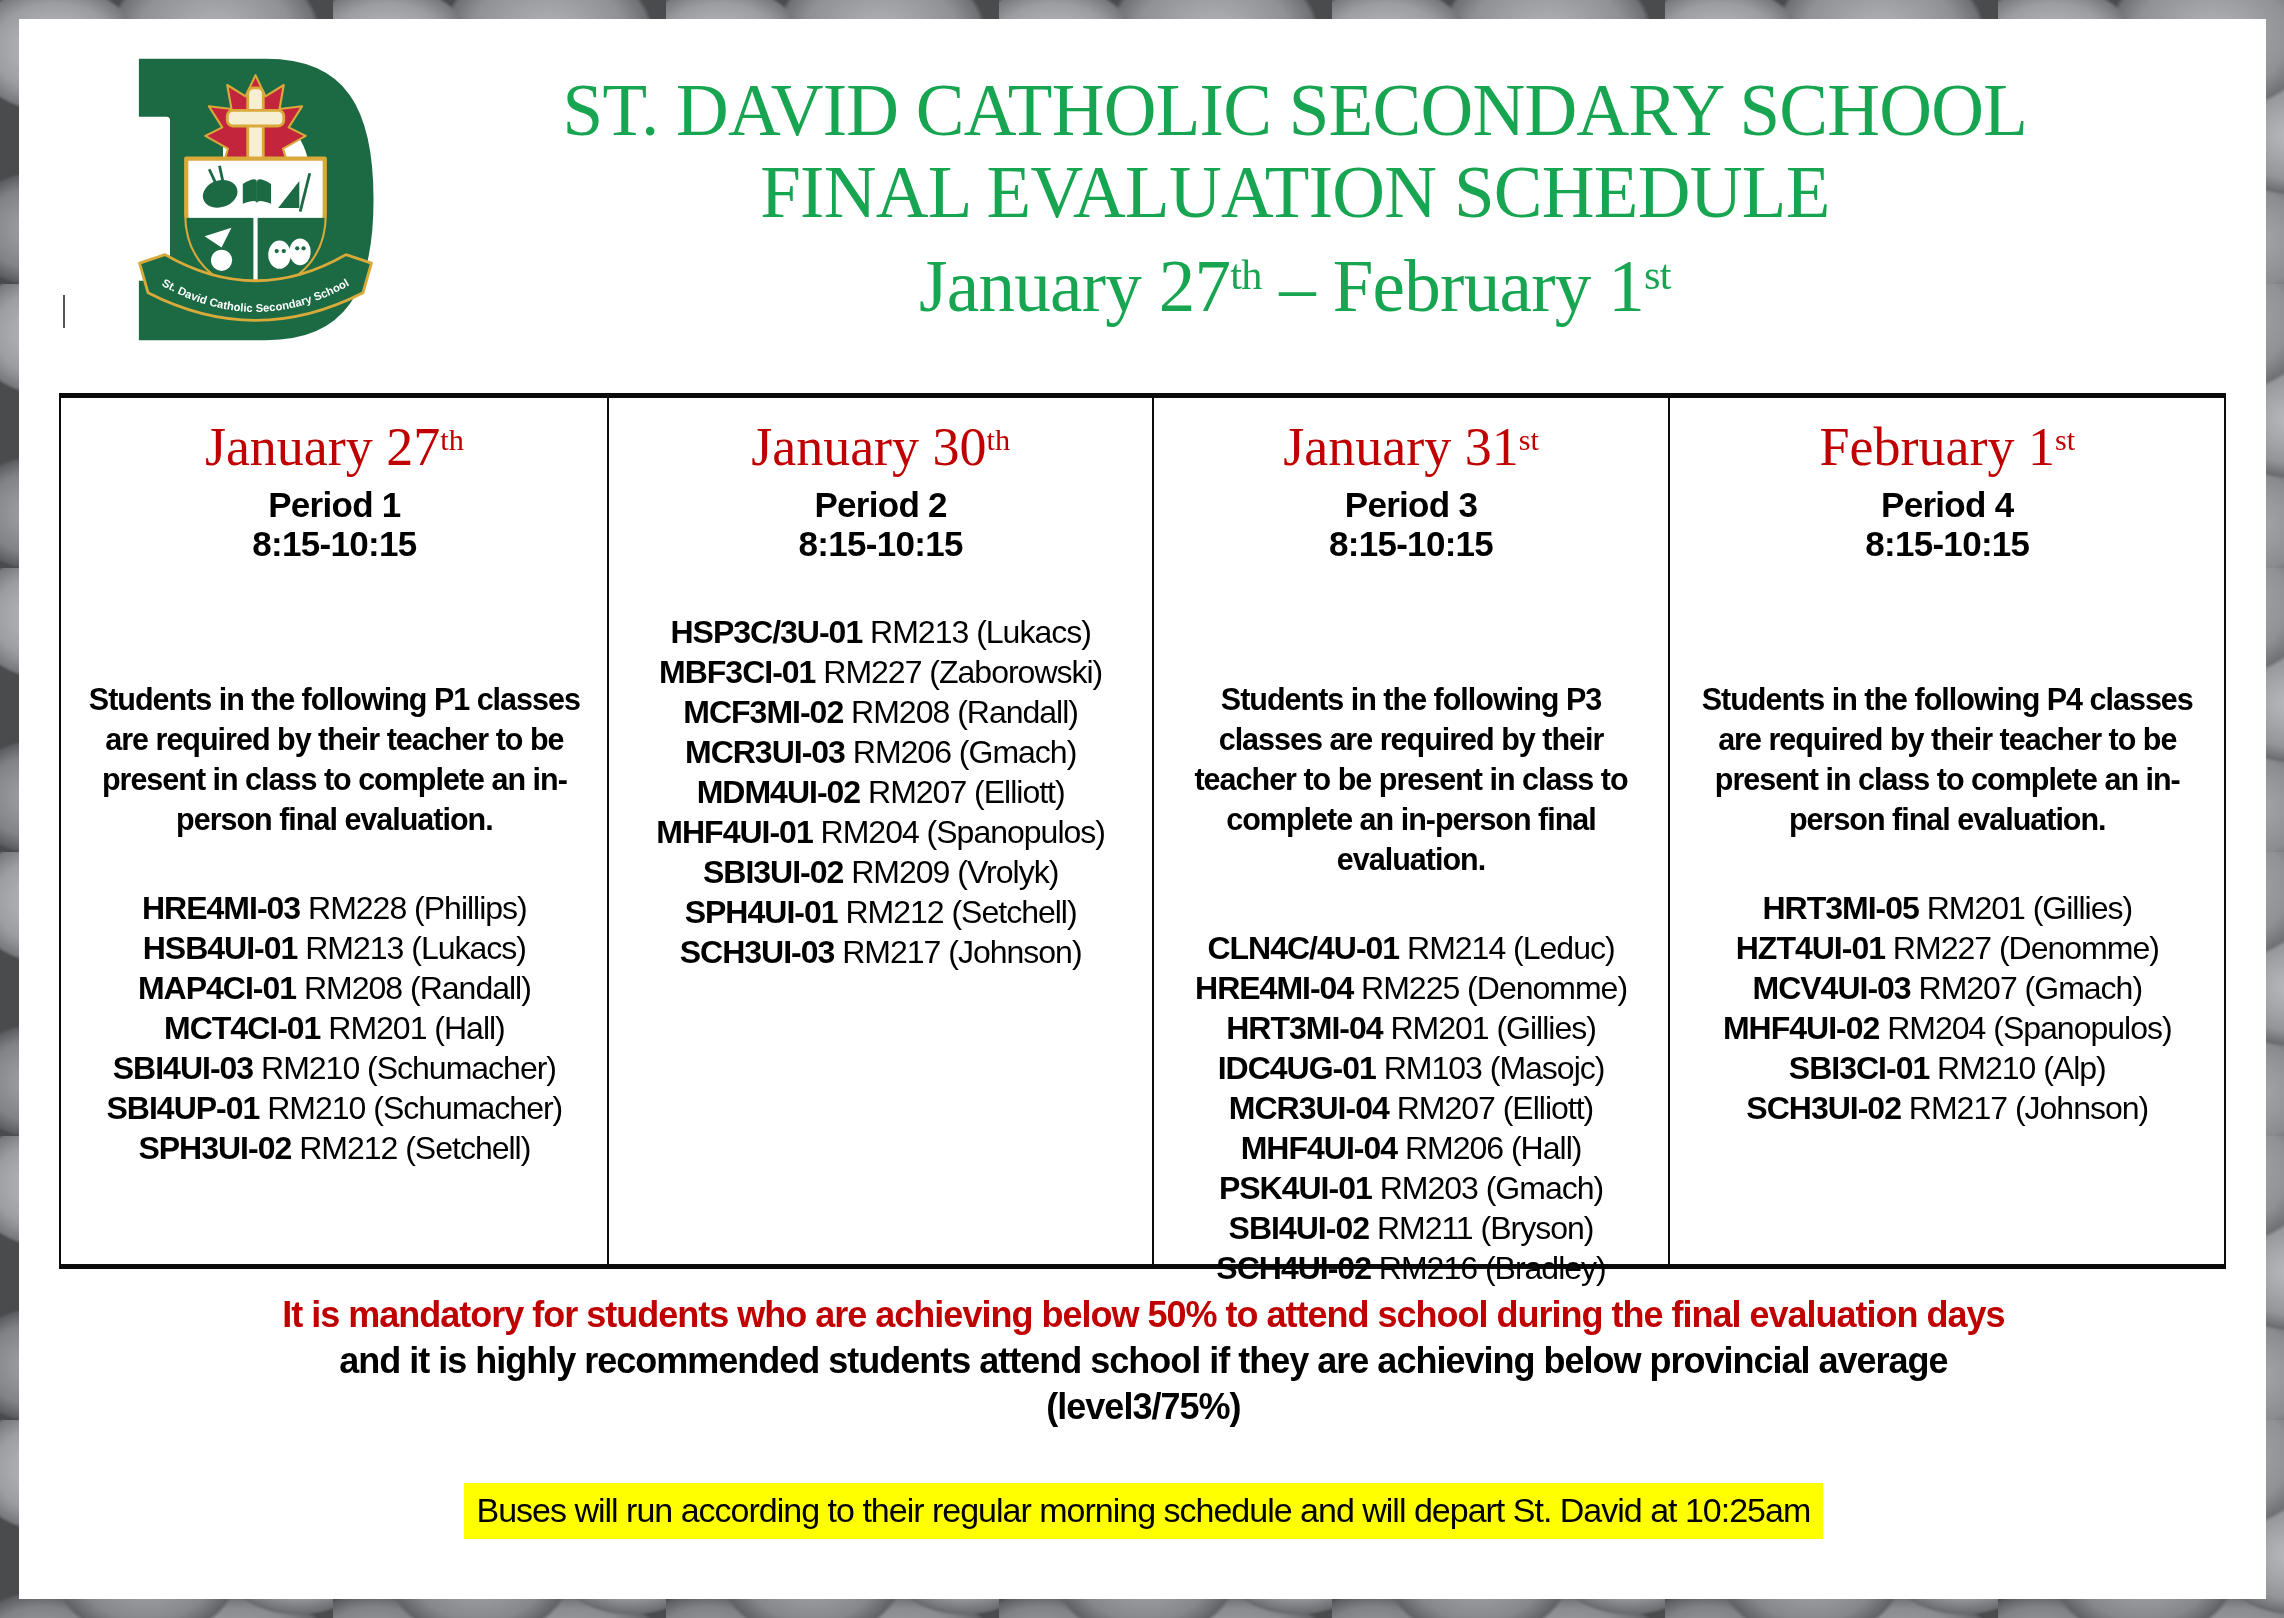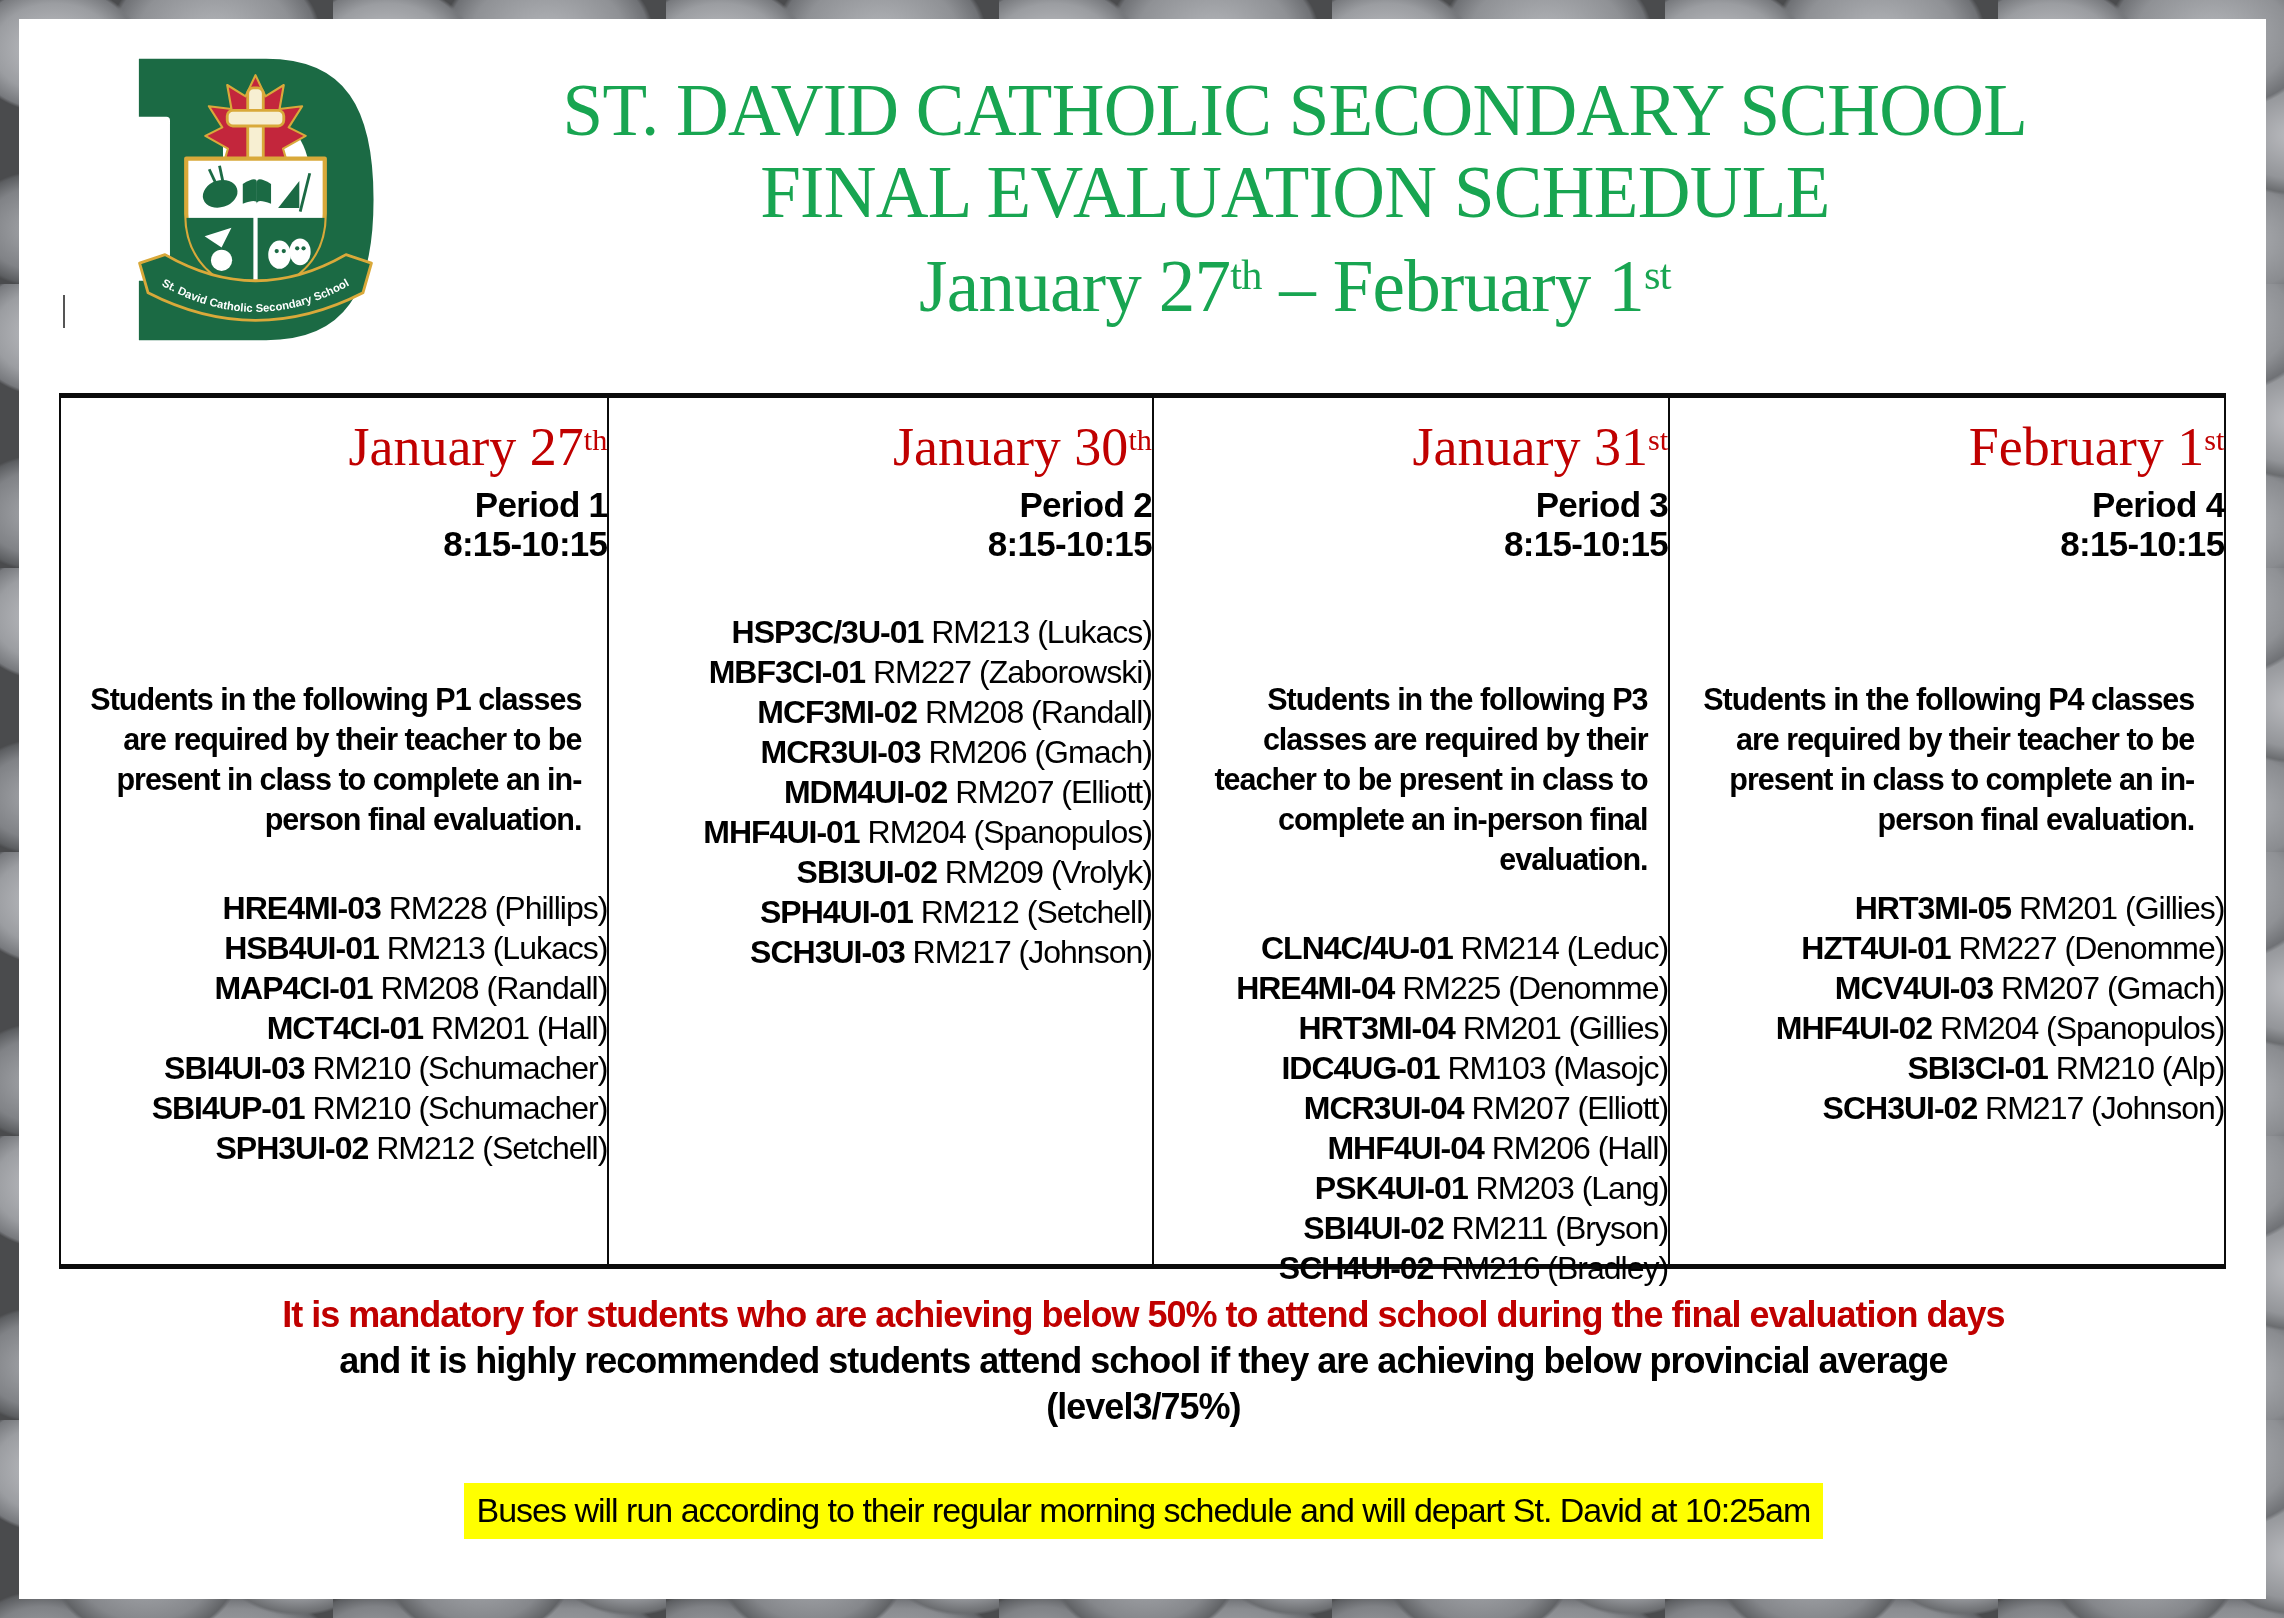--- a/index.html
+++ b/index.html
@@ -35,21 +35,21 @@
     font-family:"Liberation Serif","DejaVu Serif",serif;
     color:var(--title_green);font-size:73px;line-height:82px;letter-spacing:-0.7px;white-space:nowrap;
   }
   .title sup{font-size:0.58em;vertical-align:0.52em;}
   .table{
     position:absolute;left:40px;top:374px;width:2167px;height:876px;
     border-top:5.5px solid #0b0b0b;border-bottom:5.5px solid #0b0b0b;
     border-left:2.1px solid #0b0b0b;border-right:2.1px solid #0b0b0b;
     display:flex;flex-direction:row;align-items:stretch;background:#fff;
   }
-  .day-col{position:relative;min-width:0;border-right:2.1px solid #0b0b0b;text-align:right;}
+  .day-col{position:relative;min-width:0;border-right:2.1px solid #0b0b0b;text-align:center;}
   .day-col:last-child{border-right:none;border-radius:11px;}
   .c0{flex:791 0 0;} .c1{flex:786 0 0;} .c2{flex:745 0 0;} .c3{flex:803 0 0;}
   .day-date{
     margin-top:9.7px;font-family:"Liberation Serif","DejaVu Serif",serif;
     color:var(--date_red);font-size:54px;line-height:64px;white-space:nowrap;
   }
   .day-date sup{font-size:0.56em;vertical-align:0.5em;}
   .day-period{margin-top:5.5px;font-size:35px;line-height:39px;font-weight:bold;letter-spacing:-0.7px;}
   .day-time{font-size:35px;line-height:39px;font-weight:bold;letter-spacing:-0.7px;}
   .day-intro{
@@ -180,21 +180,21 @@
         <div class="day-period">Period 3</div>
         <div class="day-time">8:15-10:15</div>
         <div class="day-intro">Students in the following P3 classes are required by their teacher to be present in class to complete an in-person final evaluation.</div>
         <div class="class-list">
             <div class="class-line"><span class="code">CLN4C/4U-01</span><span class="rest"> RM214 (Leduc)</span></div>
             <div class="class-line"><span class="code">HRE4MI-04</span><span class="rest"> RM225 (Denomme)</span></div>
             <div class="class-line"><span class="code">HRT3MI-04</span><span class="rest"> RM201 (Gillies)</span></div>
             <div class="class-line"><span class="code">IDC4UG-01</span><span class="rest"> RM103 (Masojc)</span></div>
             <div class="class-line"><span class="code">MCR3UI-04</span><span class="rest"> RM207 (Elliott)</span></div>
             <div class="class-line"><span class="code">MHF4UI-04</span><span class="rest"> RM206 (Hall)</span></div>
-            <div class="class-line"><span class="code">PSK4UI-01</span><span class="rest"> RM203 (Lang)</span></div>
+            <div class="class-line"><span class="code">PSK4UI-01</span><span class="rest"> RM203 (Gmach)</span></div>
             <div class="class-line"><span class="code">SBI4UI-02</span><span class="rest"> RM211 (Bryson)</span></div>
             <div class="class-line"><span class="code">SCH4UI-02</span><span class="rest"> RM216 (Bradley)</span></div>
           </div>
       </div>
 
       <div class="day-col c3">
         <div class="day-date"><span>February 1</span><sup>st</sup></div>
         <div class="day-period">Period 4</div>
         <div class="day-time">8:15-10:15</div>
         <div class="day-intro">Students in the following P4 classes are required by their teacher to be present in class to complete an in-person final evaluation.</div>

